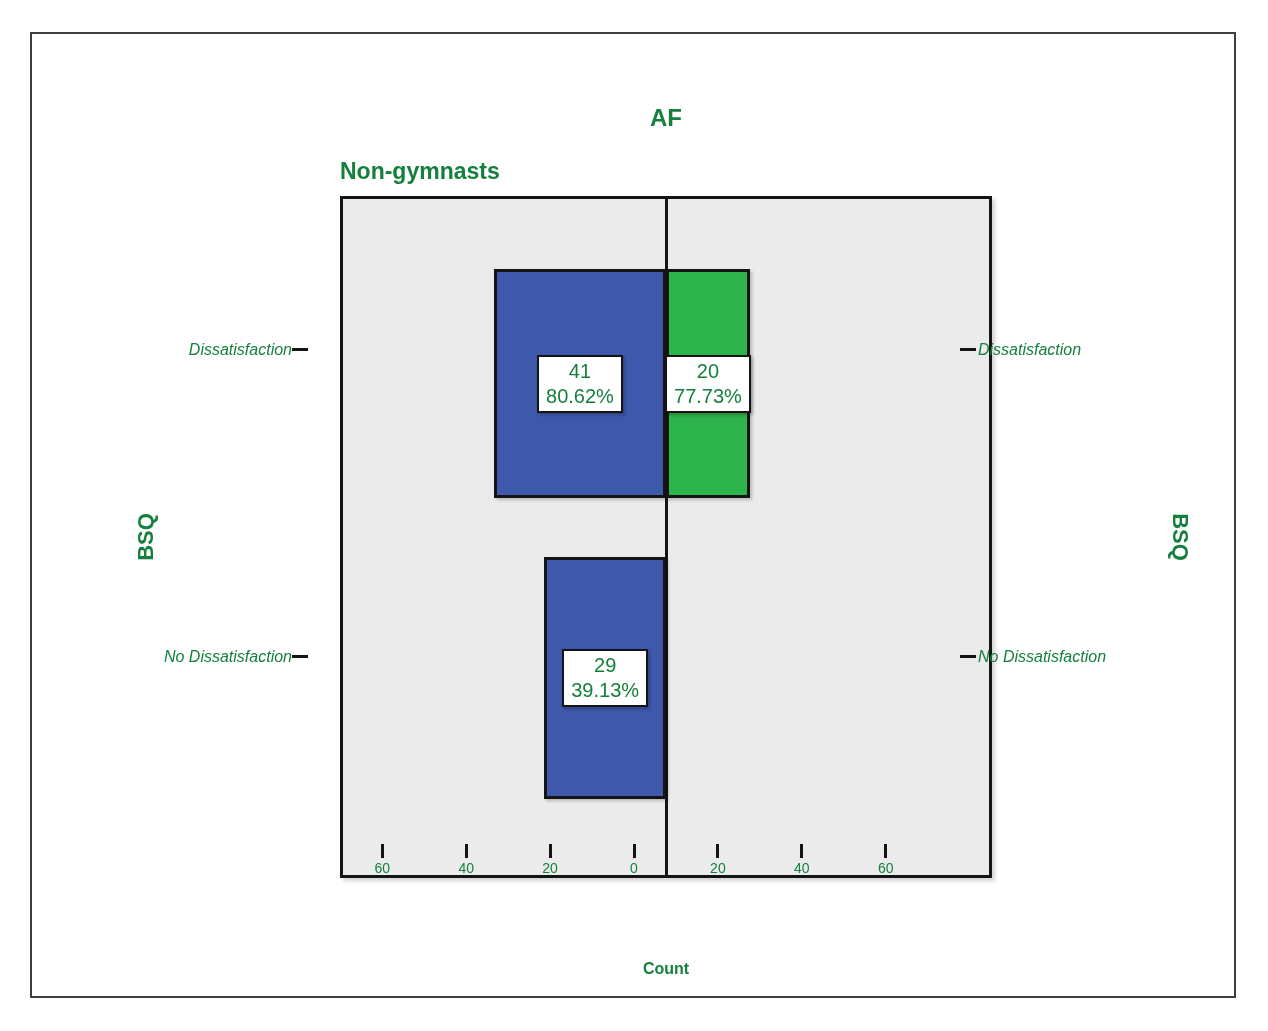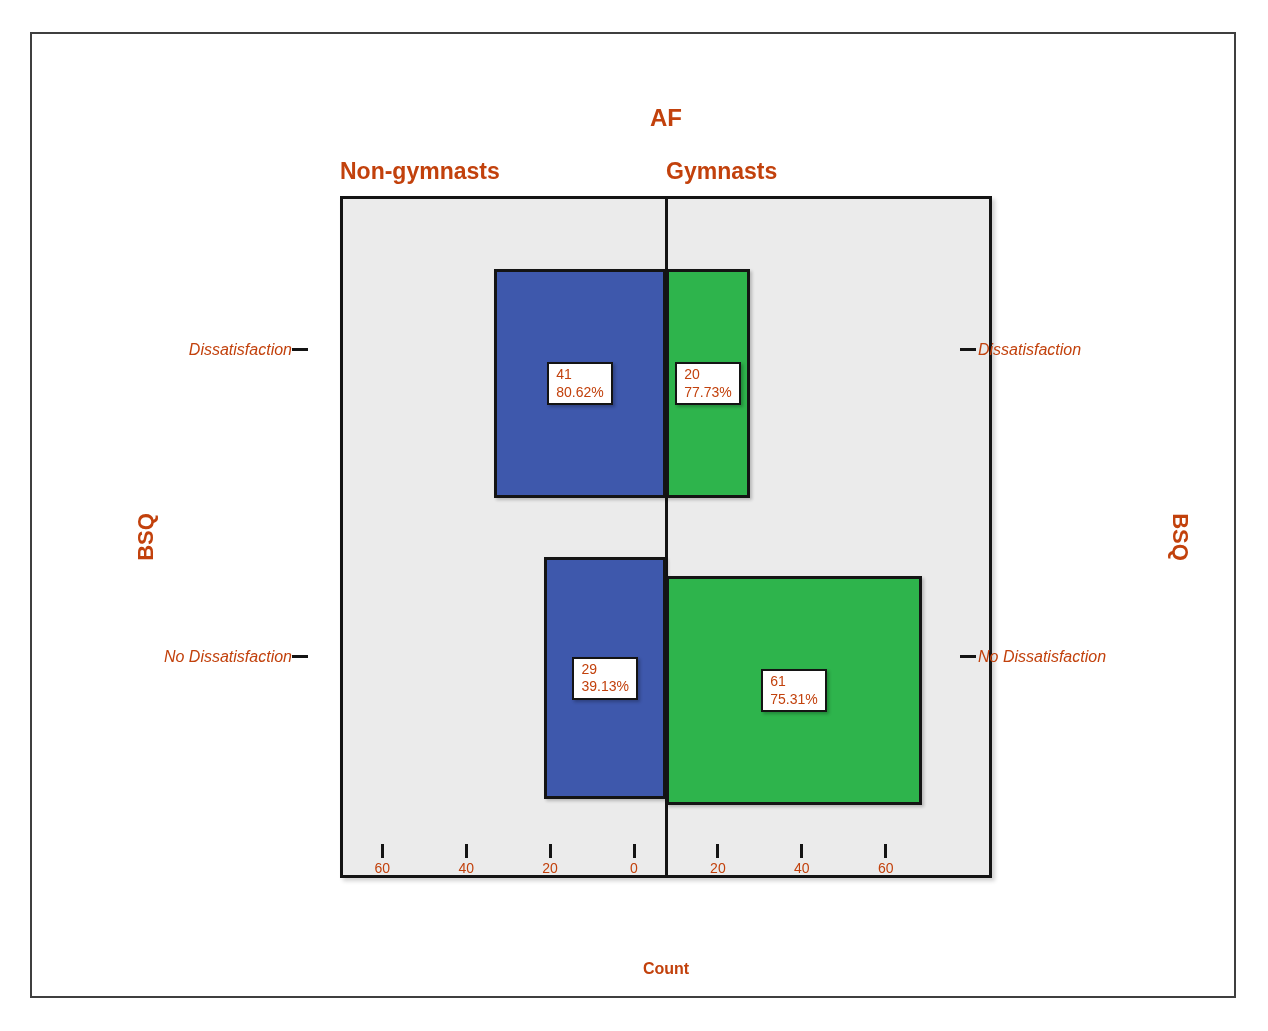--- a/index.html
+++ b/index.html
@@ -1,18 +1,18 @@
 <!DOCTYPE html>
 <html><head>
 <meta charset="utf-8">
 <style>
   html,body{margin:0;padding:0;background:#ffffff;}
   .page{
     position:relative;width:1268px;height:1031px;background:#ffffff;
-    font-family:"Liberation Sans",sans-serif;color:#c2410c;overflow:hidden;
+    font-family:"Liberation Sans",sans-serif;color:#15803d;overflow:hidden;
   }
   .canvas{
     position:absolute;left:30px;top:32px;width:1206px;height:966px;
     border:2px solid #3f3f3f;background:#ffffff;box-sizing:border-box;
   }
   .chart-title{
     position:absolute;left:308px;top:70px;width:652px;text-align:center;
     font-size:24px;font-weight:bold;
   }
   .panel-header{
@@ -29,21 +29,21 @@
   .zero-line{
     position:absolute;left:321.5px;top:0;bottom:0;width:3px;background:#141414;
   }
   .bar{
     position:absolute;border:3px solid #141414;box-sizing:border-box;
     display:flex;align-items:center;justify-content:center;
     box-shadow:2px 2px 3px rgba(0,0,0,0.22);
   }
   .value-box{
     background:#ffffff;border:2px solid #141414;padding:2px 7px;
-    text-align:left;font-size:14px;line-height:1.25;
+    text-align:center;font-size:20px;line-height:1.25;
     box-shadow:2px 2px 3px rgba(0,0,0,0.25);white-space:nowrap;
   }
   .cat-label{
     position:absolute;height:30px;line-height:30px;font-size:16px;font-style:italic;
   }
   .cat-label.left{left:40px;width:252px;text-align:right;}
   .cat-label.right{left:978px;width:260px;text-align:left;}
   .cat-dash{
     position:absolute;height:3px;background:#141414;width:16px;
   }
@@ -65,47 +65,40 @@
 </style>
 </head>
 <body>
 
 <div class="page">
   <div class="canvas">
 
     <div class="chart-title">AF</div>
 
     <div class="panel-header left">Non-gymnasts</div>
-    <div class="panel-header right">Gymnasts</div>
 
     <div class="plot" style="background: rgb(235, 235, 235);">
       <div class="zero-line"></div>
 
     <div class="bar" style="top: 70px; height: 229px; width: 171.987px; left: 151.013px; background: rgb(62, 88, 172);">
           <div class="value-box">
             <div>41</div>
             <div>80.62%</div>
           </div>
         </div>
         <div class="bar" style="top: 358px; height: 242px; width: 121.649px; left: 201.351px; background: rgb(62, 88, 172);">
           <div class="value-box">
             <div>29</div>
             <div>39.13%</div>
           </div>
         </div>
         <div class="bar" style="top: 70px; height: 229px; width: 83.8961px; left: 323px; background: rgb(46, 180, 76);">
           <div class="value-box">
             <div>20</div>
             <div>77.73%</div>
-          </div>
-        </div>
-        <div class="bar" style="top: 377px; height: 229px; width: 255.883px; left: 323px; background: rgb(46, 180, 76);">
-          <div class="value-box">
-            <div>61</div>
-            <div>75.31%</div>
           </div>
         </div>
       </div>
 
     <div class="y-axis-title left">BSQ</div>
     <div class="y-axis-title right">BSQ</div>
 
     <div class="x-axis-title">Count</div>
   </div>
 <div class="tick-mark" style="left: 380.812px;"></div>

